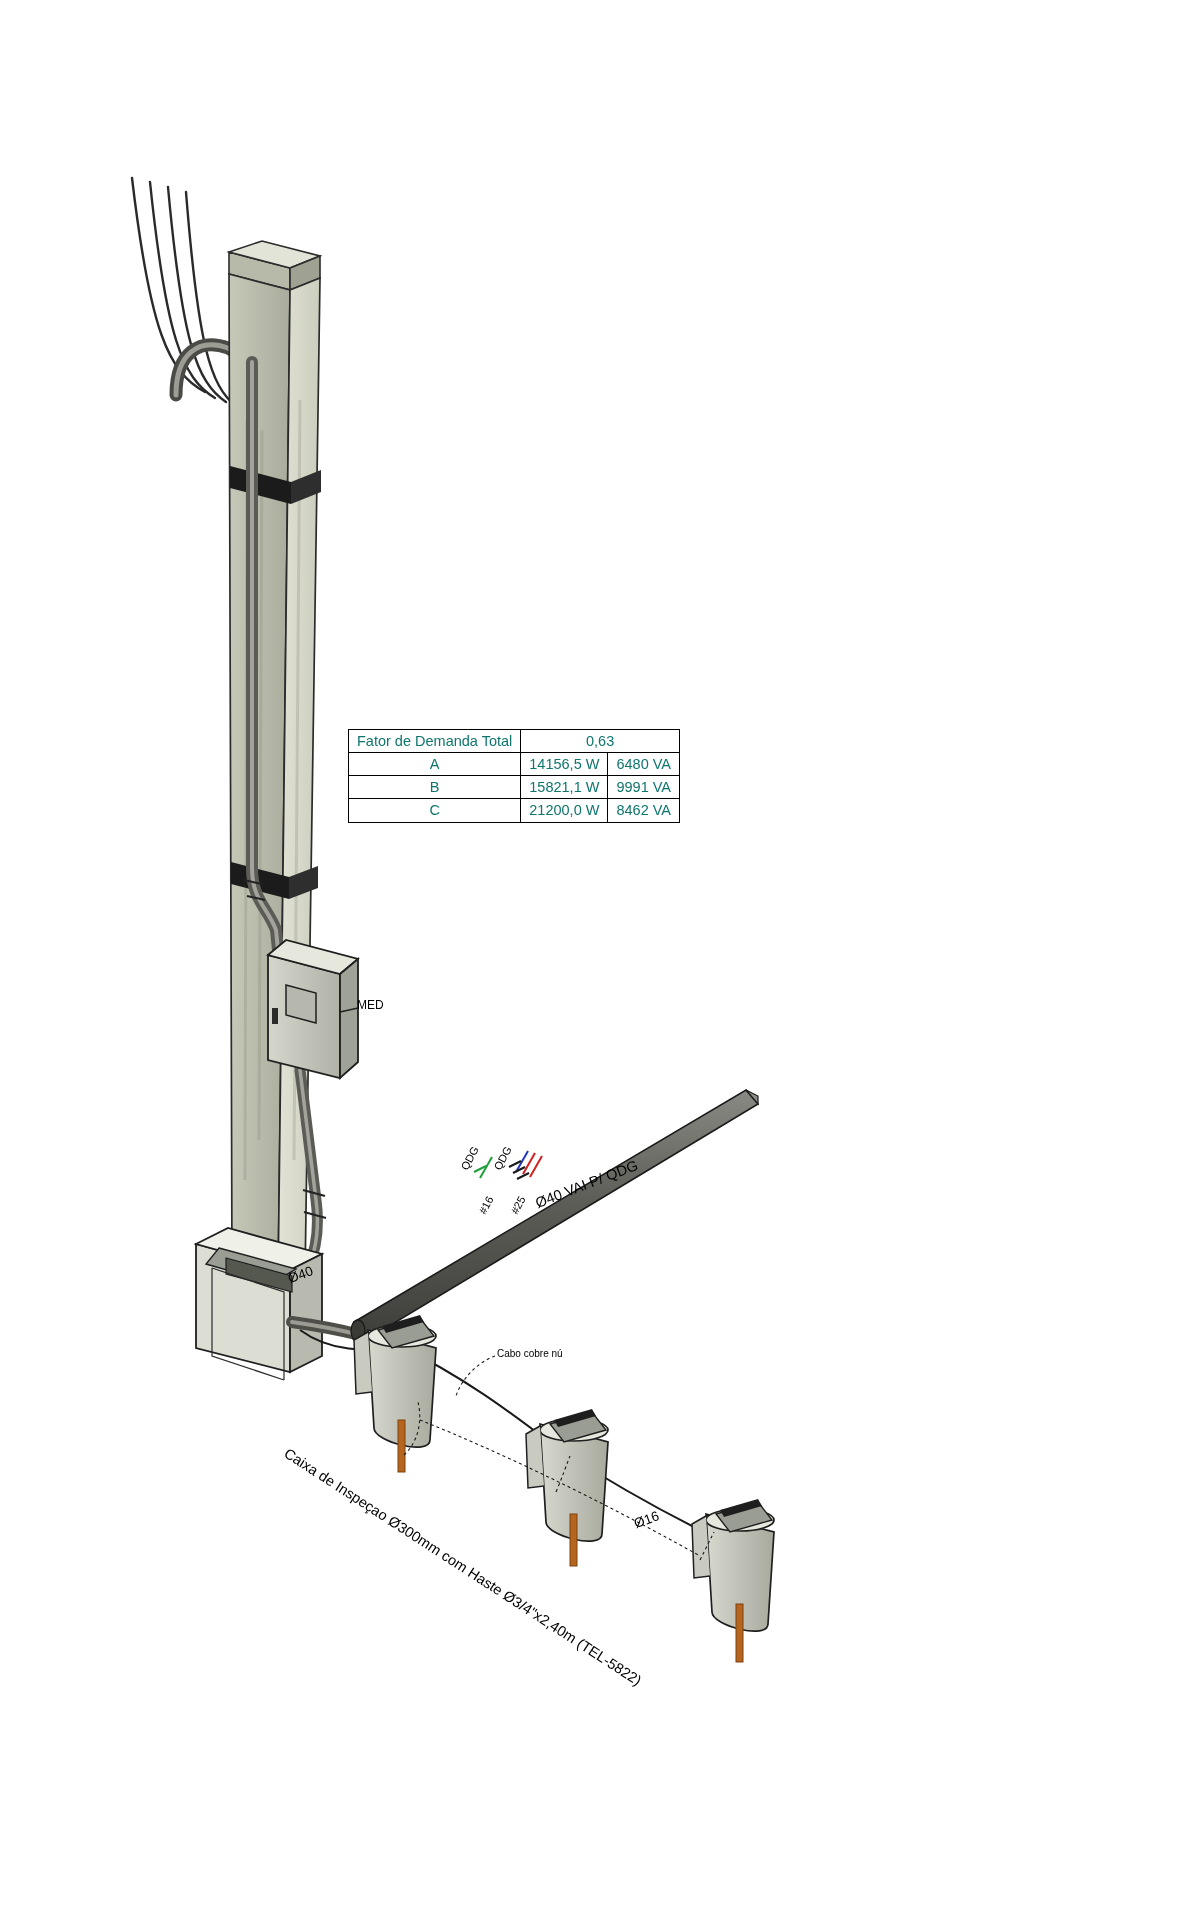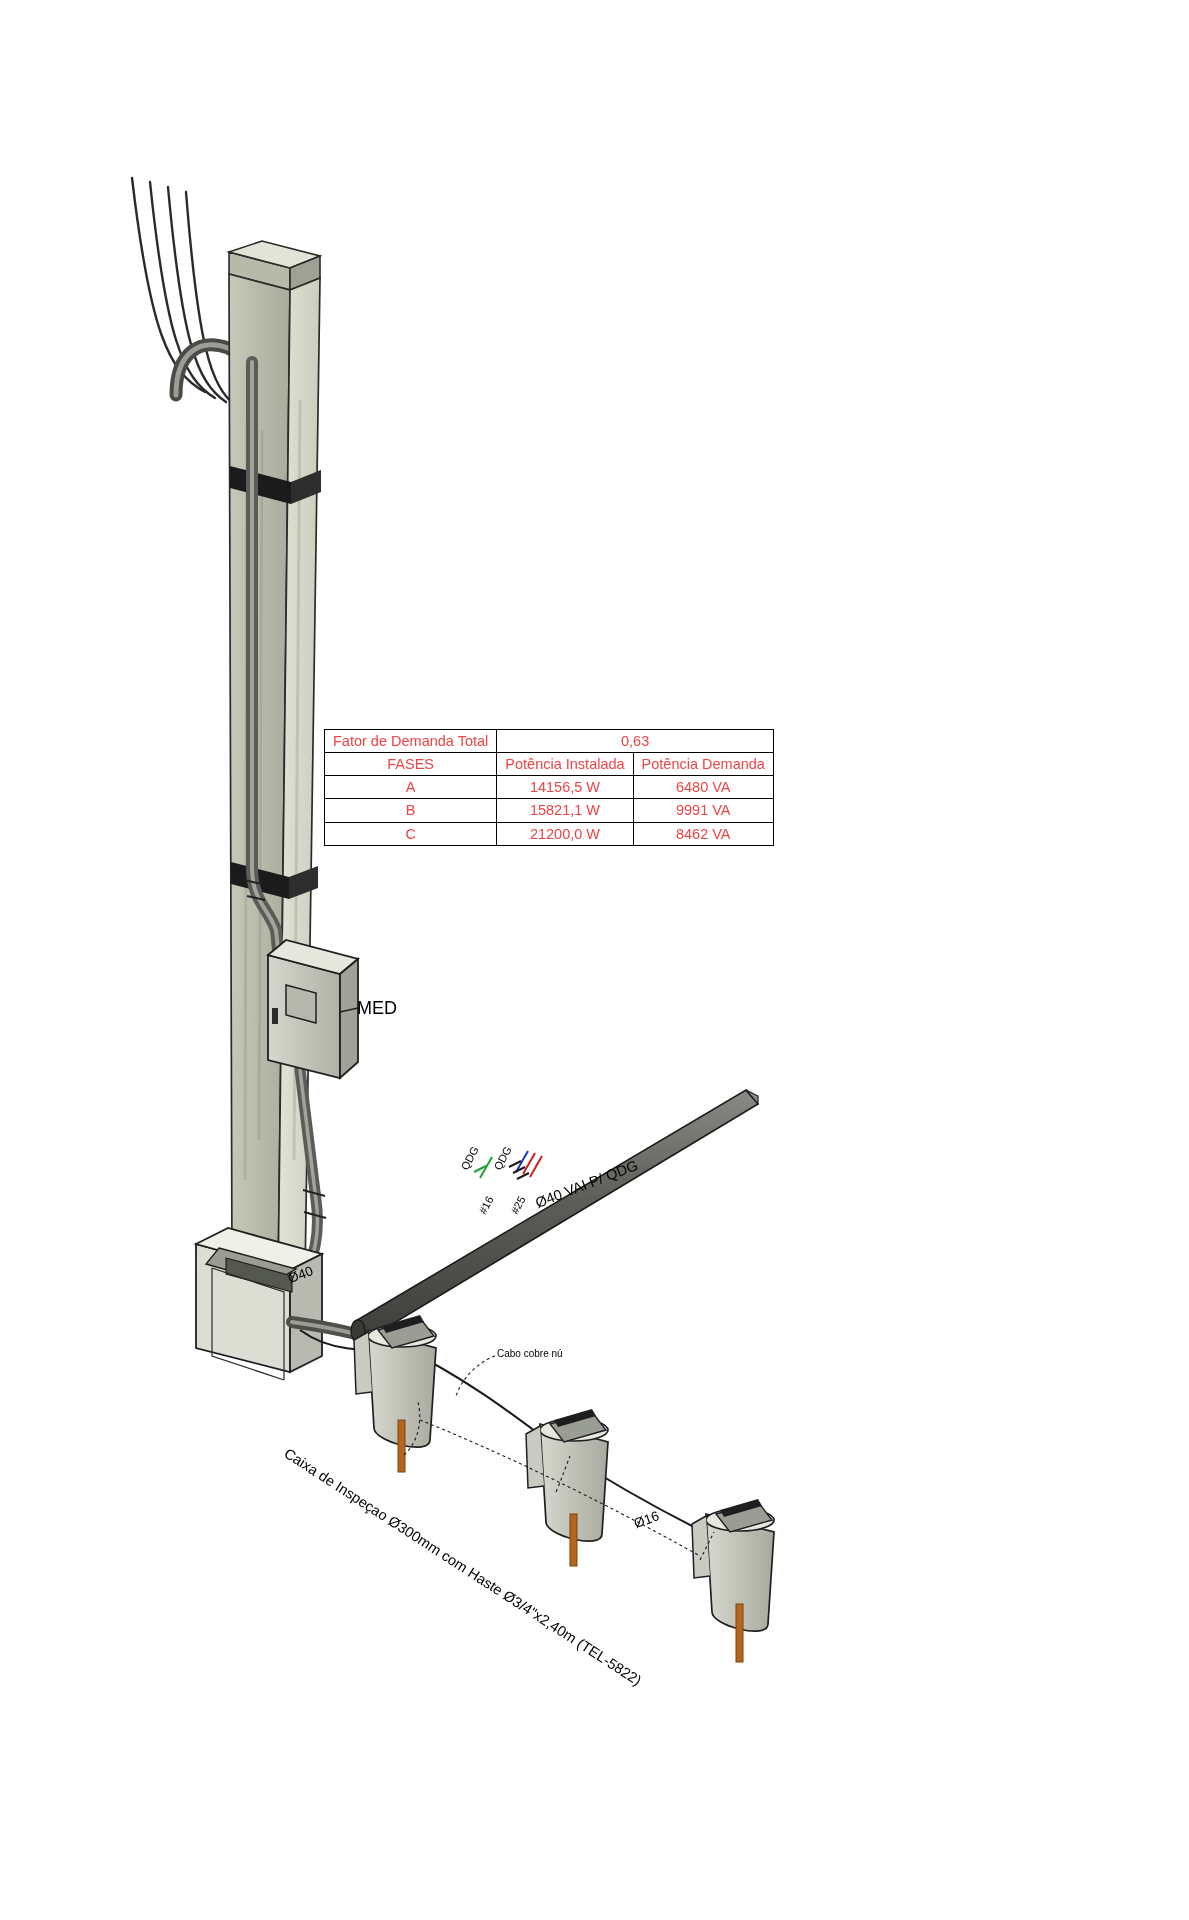--- a/index.html
+++ b/index.html
@@ -24,45 +24,45 @@
   svg.drawing {
     position: absolute;
     left: 0; top: 0;
     width: 1189px;
     height: 1920px;
   }
 
   
   .demand-table {
     position: absolute;
-    left: 324px;
+    left: 348px;
     top: 729px;
     border-collapse: collapse;
     font-size: 14.5px;
     background: transparent;
-    color: #ef4444;
+    color: #0f766e;
   }
   .demand-table td {
     border: 1px solid #000;
     padding: 2px 8px;
     white-space: nowrap;
     line-height: 1.25;
   }
   .demand-table td.label-cell { text-align: left; }
   .demand-table td.center { text-align: center; }
   .demand-table tr.total-row td {
     border: none;
     padding-top: 3px;
   }
   .demand-table tr.total-row td.total-label { text-align: left; padding-left: 2px;}
 
   
   .lbl {
     position: absolute;
-    font-size: 18px;
+    font-size: 12px;
     white-space: nowrap;
     color: #000;
   }
   .lbl.tiny { font-size: 10.5px; }
 
   #lbl-med { left: 357px; top: 998px; }
   #lbl-cabo { left: 497px; top: 1348px; font-size: 10px; }
   #lbl-d40 { left: 533px; top: 1196px; transform: rotate(-21deg); transform-origin: left top; font-size: 14.5px; }
   #lbl-d16 { left: 632px; top: 1517px; transform: rotate(-20deg); transform-origin: left top; font-size: 13.5px; }
   #lbl-d40b { left: 286px; top: 1272px; transform: rotate(-20deg); transform-origin: left top; font-size: 13.5px; }
@@ -242,25 +242,20 @@
     </g>
   </svg>
 
   <table class="demand-table">
     <tbody>
       <tr>
         <td class="label-cell">Fator de Demanda Total</td>
         <td class="center" colspan="2">0,63</td>
       </tr>
       <tr>
-        <td class="center">FASES</td>
-        <td class="center">Potência Instalada</td>
-        <td class="center">Potência Demanda</td>
-      </tr>
-      <tr>
         <td class="center">A</td>
         <td class="center">14156,5 W</td>
         <td class="center">6480 VA</td>
       </tr>
       <tr>
         <td class="center">B</td>
         <td class="center">15821,1 W</td>
         <td class="center">9991 VA</td>
       </tr>
       <tr>

